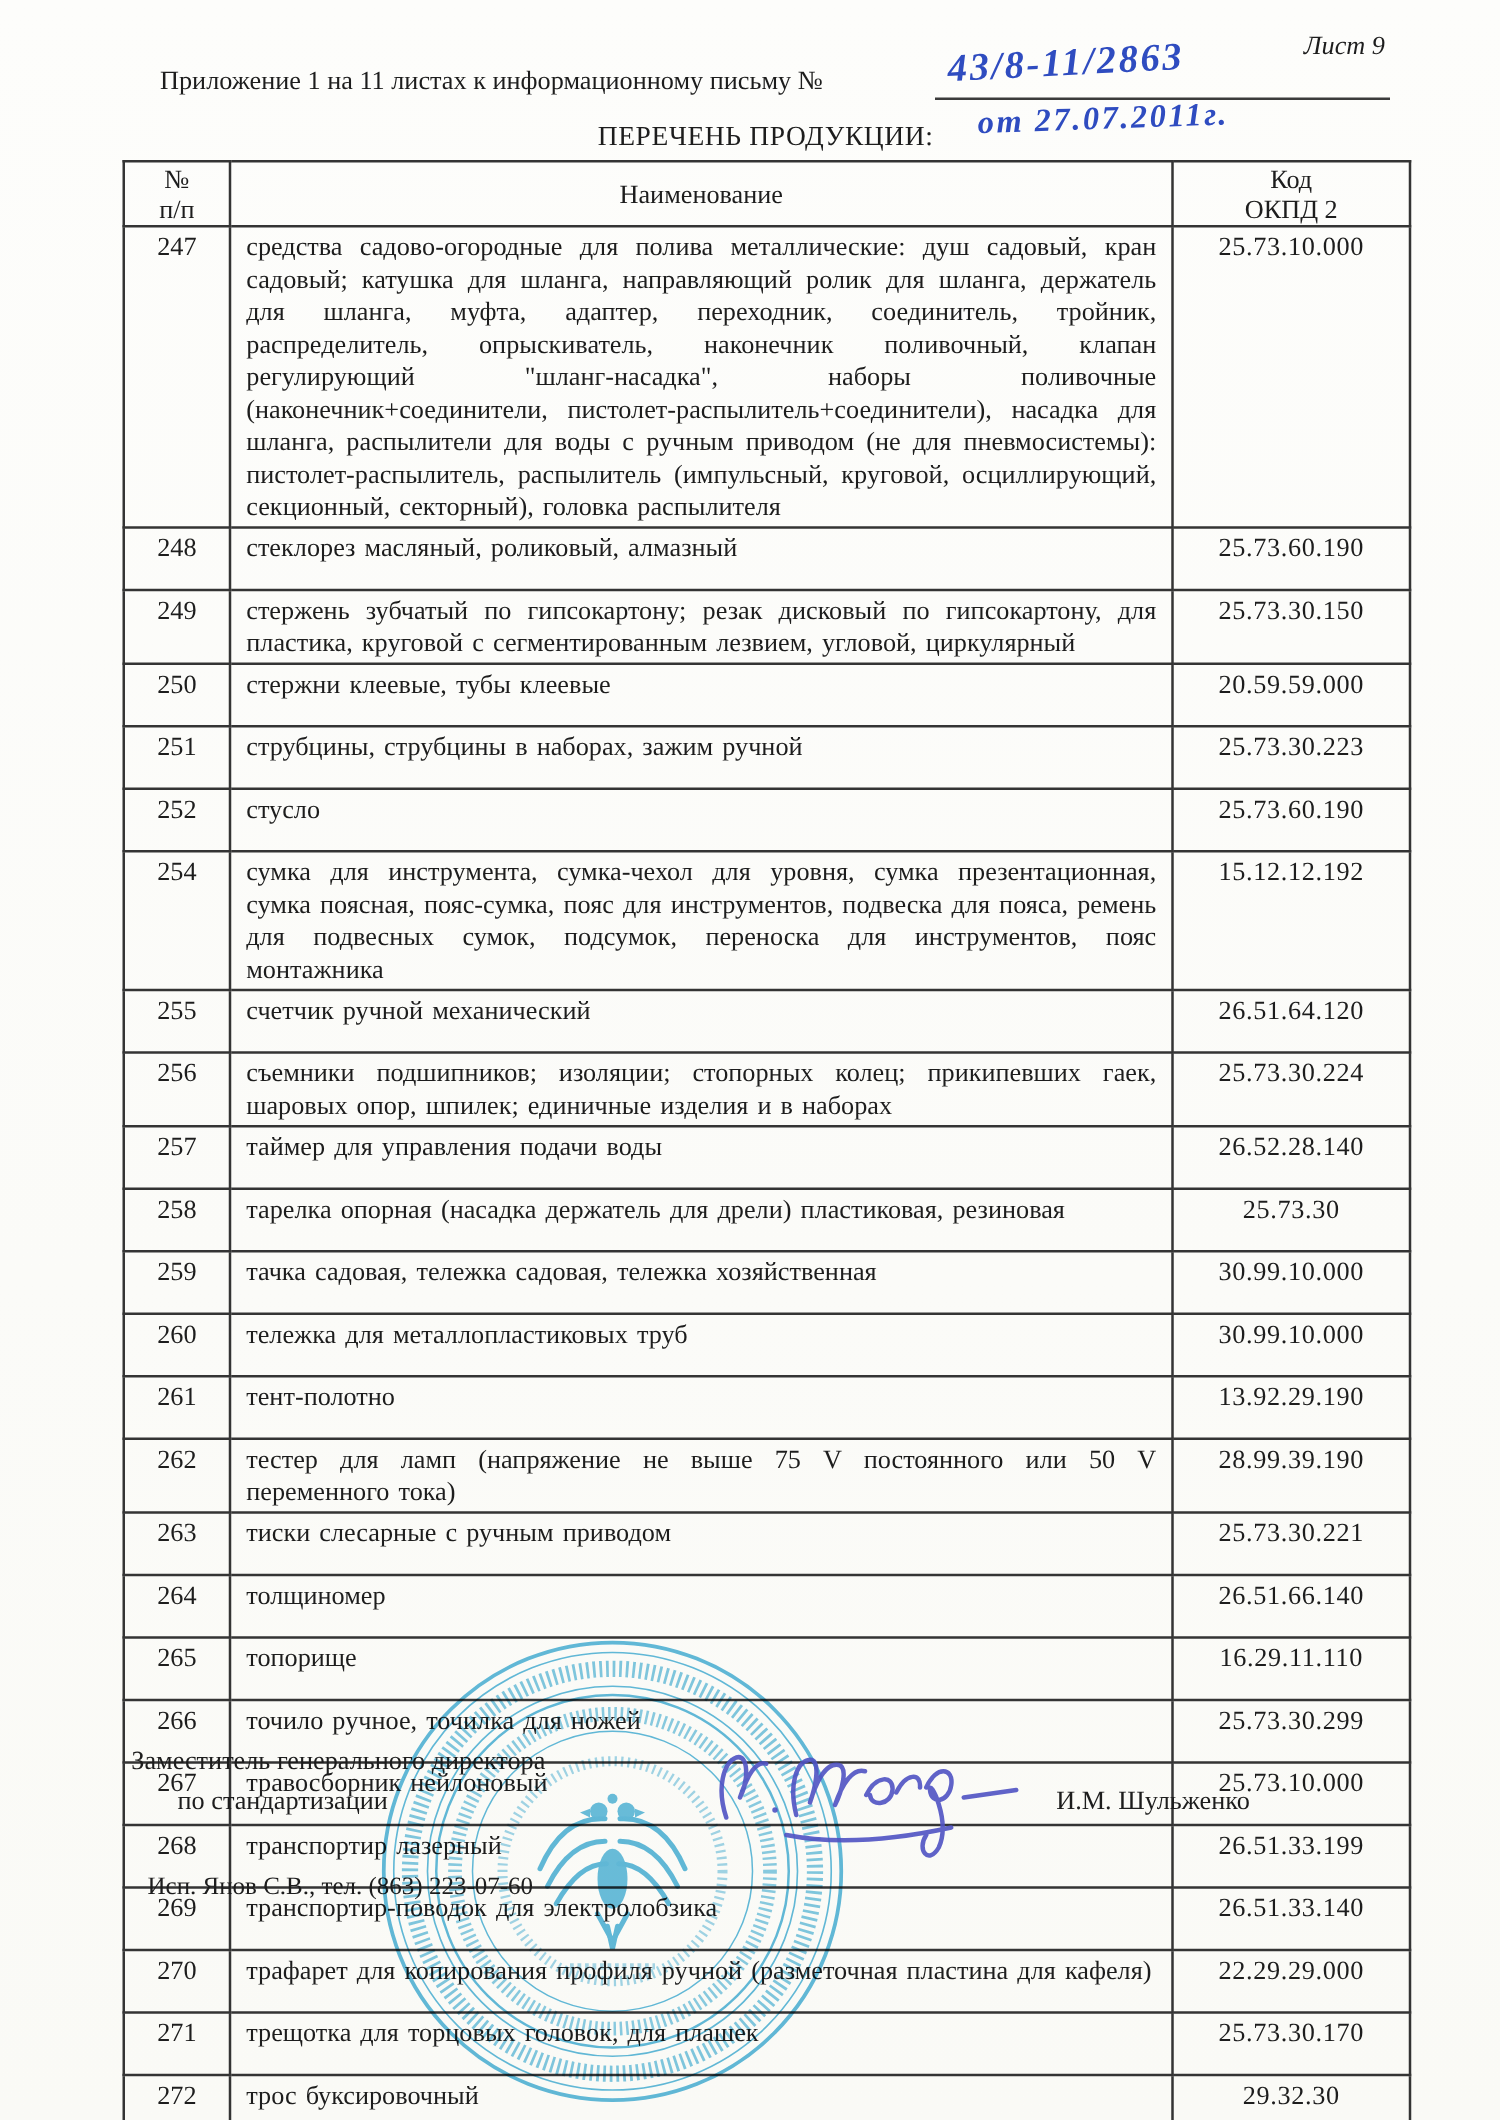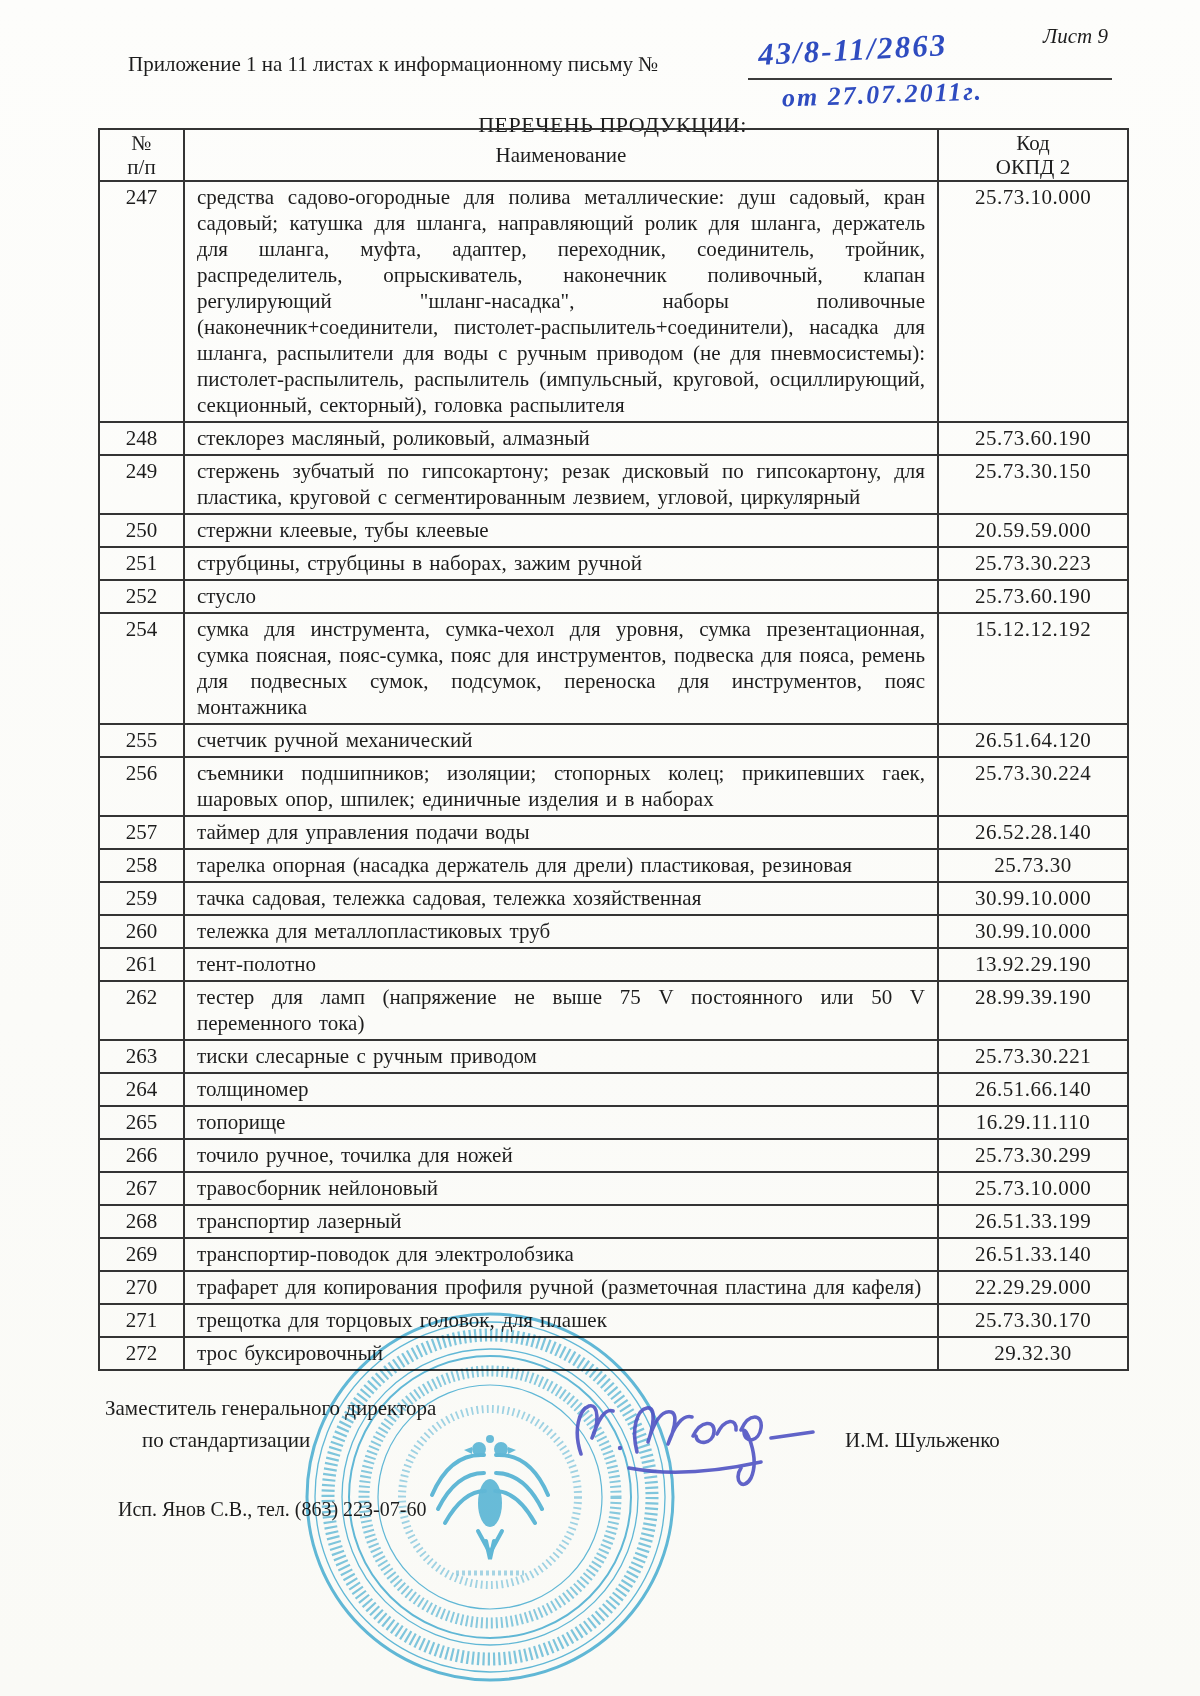--- a/index.html
+++ b/index.html
@@ -12,33 +12,33 @@
   .appendix { position:absolute; top:52px; left:128px; font-size:21px; white-space:nowrap; }
   .hw-underline { position:absolute; top:78px; left:748px; width:364px; border-bottom:2px solid #3b3b3b; }
   .hw-number {
     position:absolute; top:32px; left:758px; font-size:31px; font-style:italic;
     color:#2f4cc0; transform:rotate(-3deg); letter-spacing:2px; font-weight:bold; white-space:nowrap;
   }
   .hw-date {
     position:absolute; top:80px; left:782px; font-size:26px; font-style:italic;
     color:#2f4cc0; transform:rotate(-2deg); letter-spacing:2px; font-weight:bold; white-space:nowrap;
   }
-  .doc-title { position:absolute; top:112px; left:98px; width:1029px; text-align:center; font-size:22px; letter-spacing:0.5px; }
+  .doc-title { position:absolute; top:96px; left:98px; width:1029px; text-align:center; font-size:22px; letter-spacing:0.5px; }
   table.product-table {
     position:absolute; top:128px; left:98px; width:1029px; height:1237px;
     border-collapse:collapse; table-layout:fixed;
   }
   .product-table th, .product-table td { border:2px solid #343434; }
   .product-table th {
     font-size:21px; font-weight:normal; text-align:center; line-height:24px; padding:1px 2px; vertical-align:middle;
   }
   .product-table td { font-size:21px; line-height:26px; padding:2px 12px 3px; vertical-align:top; }
   .product-table td.c-num { text-align:center; padding:2px 2px 3px; }
   .product-table td.c-name { text-align:justify; word-spacing:2px;margin-left:16px; }
-  .product-table td.c-code { text-align:center; padding:2px 4px 3px; letter-spacing:0.5px; }
+  .product-table td.c-code { text-align:center; padding:2px 4px 20px; letter-spacing:0.5px; }
   .footer-line1 { position:absolute; top:1396px; left:105px; font-size:21px; }
   .footer-line2 { position:absolute; top:1428px; left:118px; font-size:21px;margin-left:24px; }
   .signer-name  { position:absolute; top:1428px; left:845px; font-size:21px; }
   .executor     { position:absolute; top:1498px; left:118px; font-size:20px; }
   .stamp { position:absolute; top:1307px; left:300px; width:380px; height:380px; opacity:0.82; mix-blend-mode:multiply; }
   .signature { position:absolute; top:1378px; left:565px; width:270px; height:120px; opacity:0.9; }
 </style>
 </head>
 <body>
 

